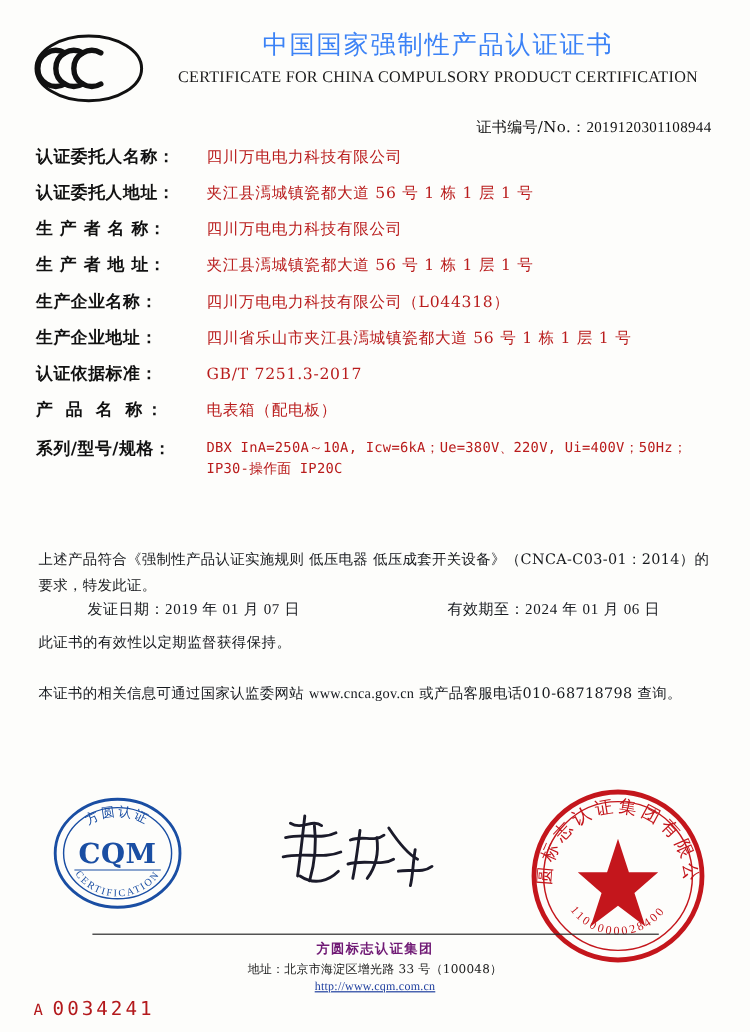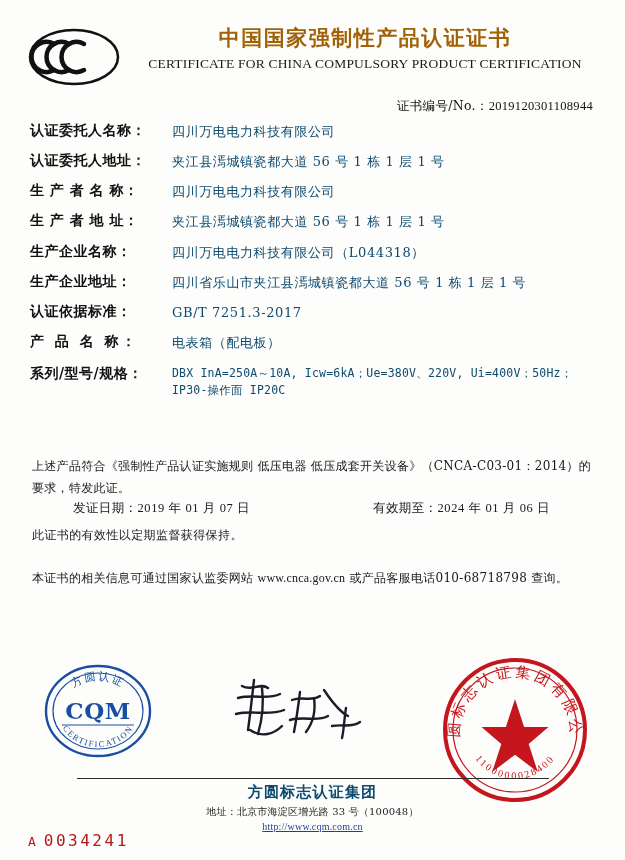--- a/index.html
+++ b/index.html
@@ -43,23 +43,23 @@
   .title-block {
     position: absolute;
     left: 120px;
     top: 6px;
     width: 490px;
     text-align: center;
   }
   .title-cn {
     font-family: "DejaVu Serif", "Liberation Serif", serif;
     font-size: 21px;
-    font-weight: bold;
+    font-weight: normal;
     letter-spacing: 1.5px;
-    color: #a16207;
+    color: #3b82f6;
     line-height: 1.3;
   }
   .title-en {
     font-family: "Liberation Serif", "DejaVu Serif", serif;
     font-size: 13.5px;
     letter-spacing: 0.2px;
     color: #1a1a1a;
     margin-top: 5px;
   }
 
@@ -97,21 +97,21 @@
     font-size: 14px;
     font-weight: bold;
     color: #111;
     letter-spacing: 0.5px;
     white-space: nowrap;
   }
   .row .val {
     flex: 1 1 auto;
     font-family: "DejaVu Serif", "Liberation Serif", serif;
     font-size: 13px;
-    color: #0c4a6e;
+    color: #b91c1c;
     letter-spacing: 0.6px;
     line-height: 1.55;
     padding-left: 14px;
   }
   .row .val.mono {
     font-family: "DejaVu Sans Mono", "Liberation Mono", monospace;
     font-size: 11.5px;
     letter-spacing: 0.2px;
     line-height: 1.5;
   }
@@ -211,24 +211,24 @@
     width: 625px;
     text-align: center;
   }
   .footer .sep {
     width: 472px;
     margin: 0 auto 4px auto;
     border-top: 1px solid #2a2a2a;
   }
   .footer .org {
     font-family: "DejaVu Serif", "Liberation Serif", serif;
-    font-size: 15px;
+    font-size: 11px;
     font-weight: bold;
     letter-spacing: 1.2px;
-    color: #0c4a6e;
+    color: #701a75;
   }
   .footer .addr {
     font-family: "DejaVu Serif", "Liberation Serif", serif;
     font-size: 10px;
     color: #222;
     margin-top: 3px;
     letter-spacing: 0.2px;
   }
   .footer .site {
     font-family: "Liberation Serif", serif;

